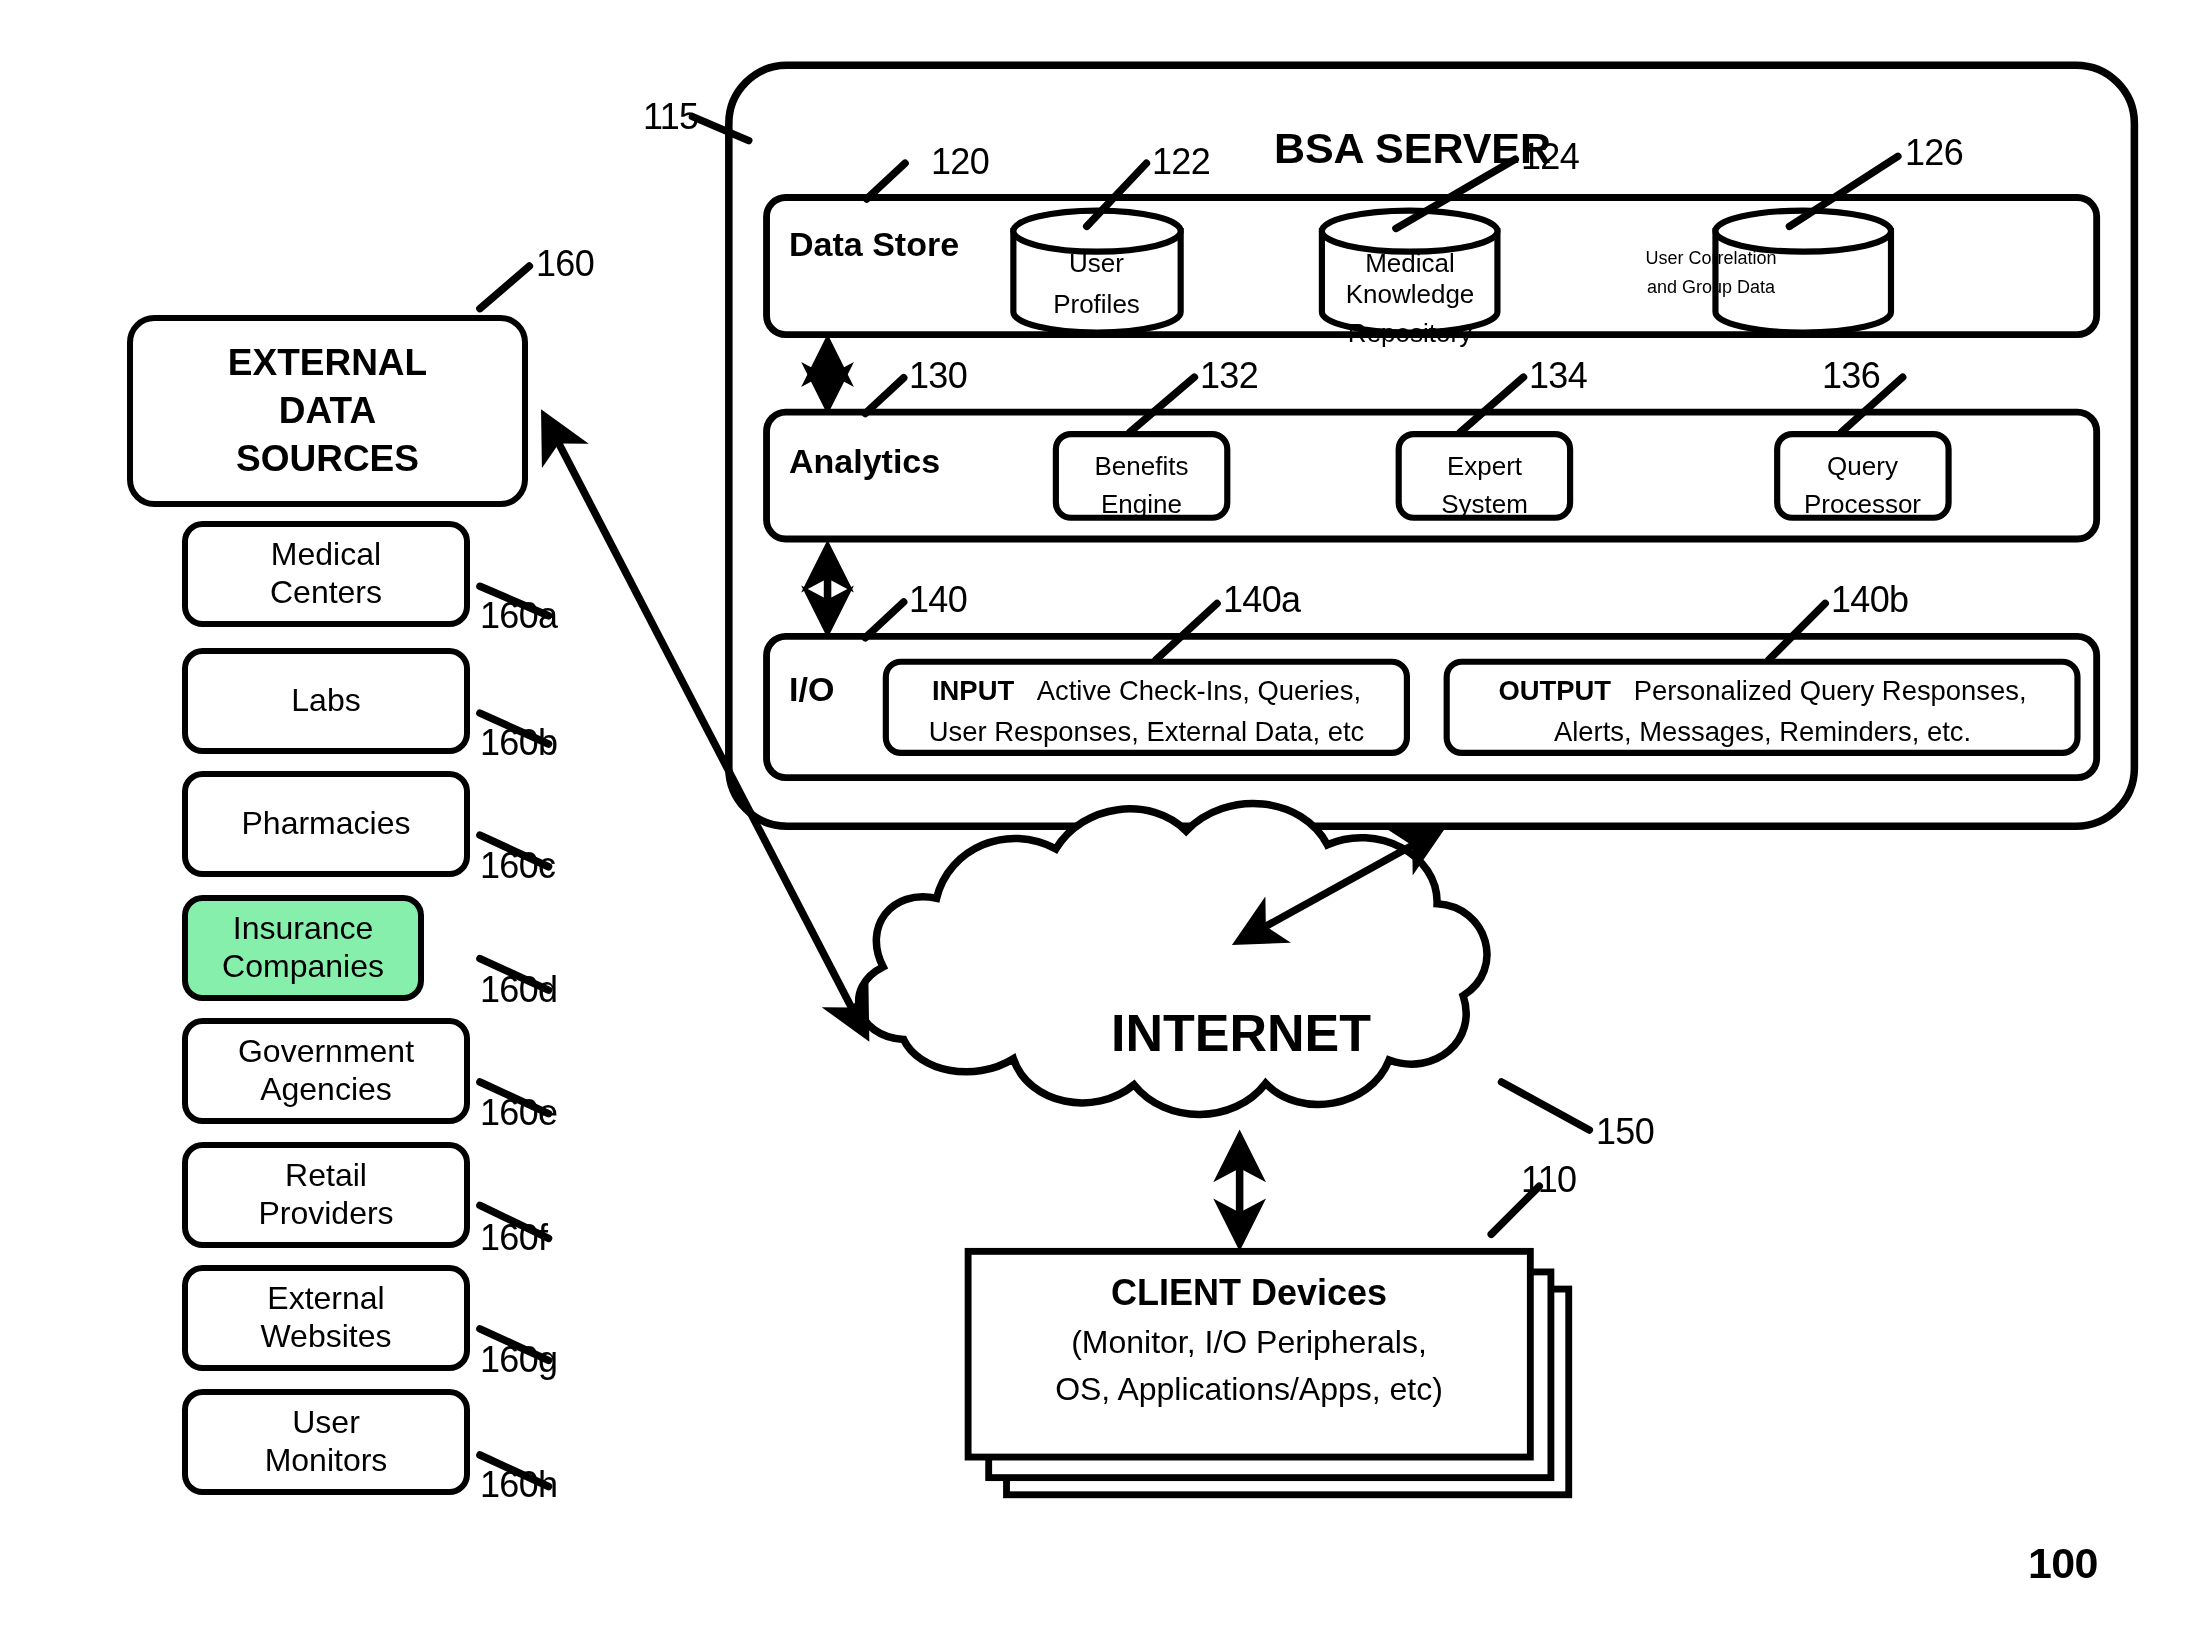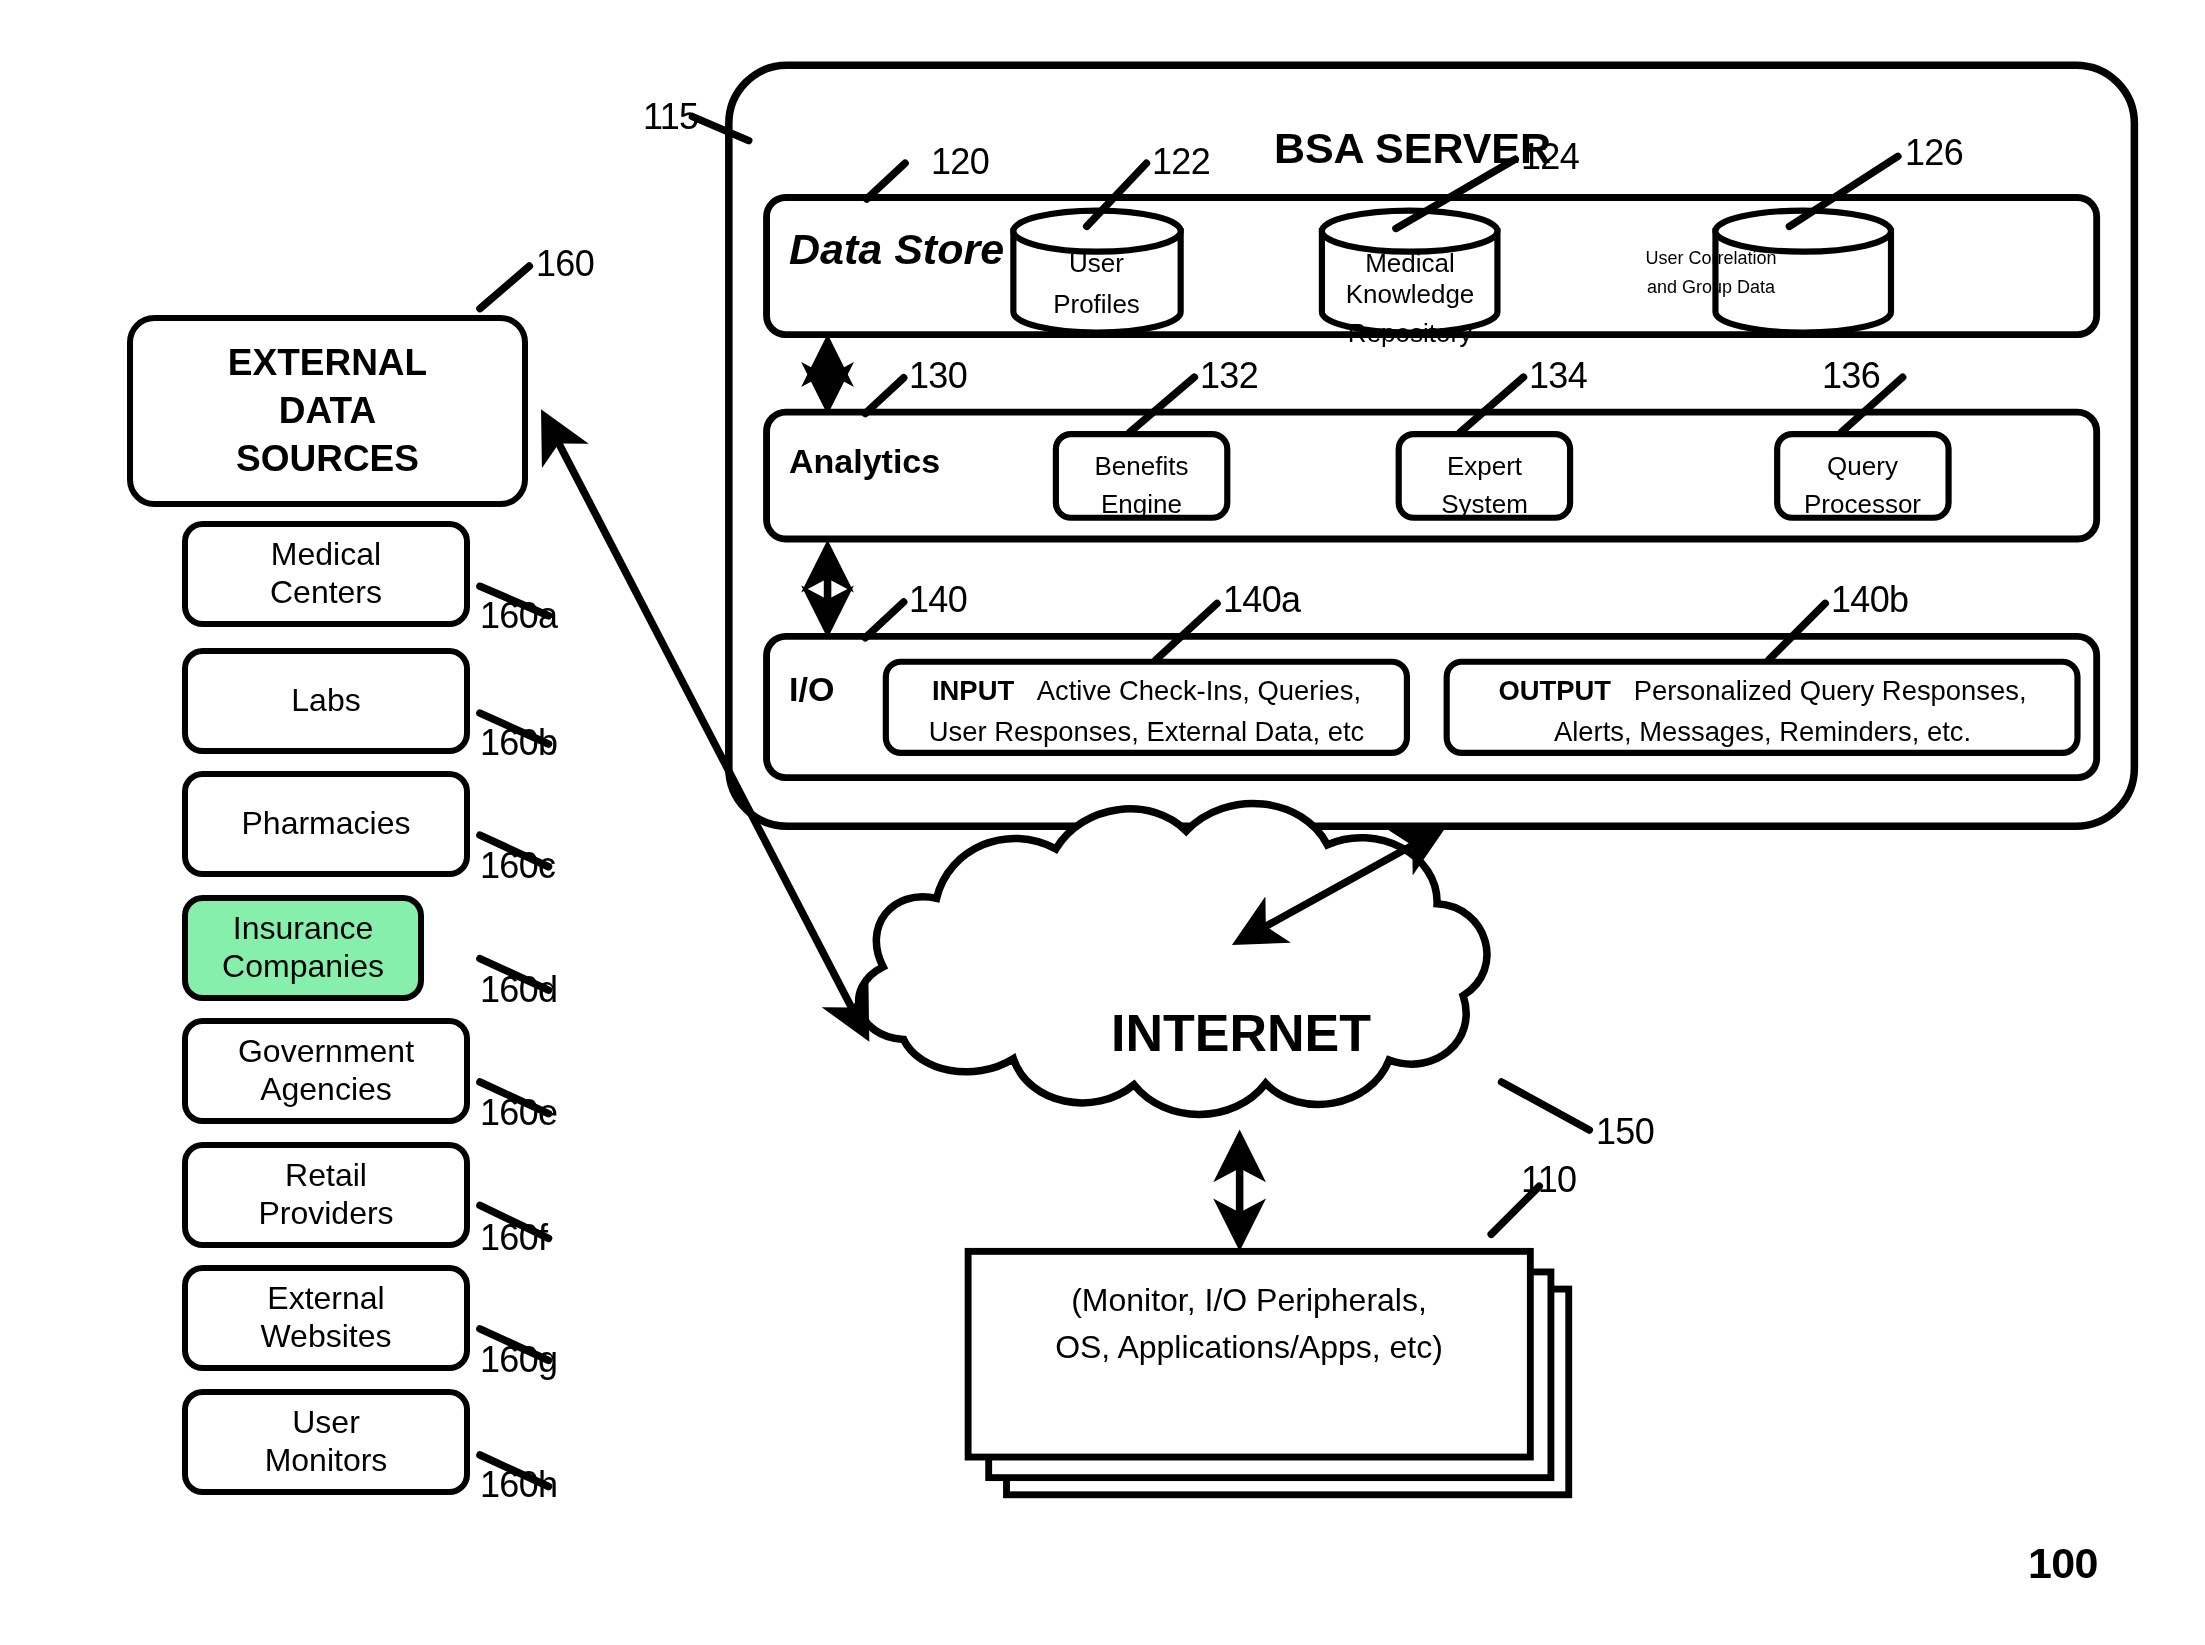--- a/index.html
+++ b/index.html
@@ -105,21 +105,21 @@
 
     <line x1="1808" y1="1660" x2="1808" y2="1812" stroke="#000" stroke-width="11" marker-start="url(#ah)" marker-end="url(#ah)"></line>
 
     <rect x="1468" y="1880" width="820" height="300" fill="#fff" stroke="#000" stroke-width="10"></rect>
     <rect x="1442" y="1855" width="820" height="300" fill="#fff" stroke="#000" stroke-width="10"></rect>
     <rect x="1412" y="1825" width="820" height="300" fill="#fff" stroke="#000" stroke-width="10"></rect>
   </svg>
 
   <div class="txt bold" style="left:1241px;top:123px;width:343px;font-size:43px;">BSA SERVER</div>
 
-  <div class="txt bold" style="left:789px;top:224px;width:226px;text-align:left;font-size:43px;font-style:italic;">Data Store</div>
+  <div class="txt bold" style="left:789px;top:224px;width:226px;text-align:left;font-size:34px;">Data Store</div>
 
   <div class="txt" style="left:1013px;top:248px;width:167px;font-size:26px;">
     <div>User</div>
     <div style="margin-top:10px;">Profiles</div>
   </div>
   <div class="txt" style="left:1319px;top:248px;width:182px;font-size:26px;">
     <div>Medical Knowledge</div>
     <div style="margin-top:8.2px;">Repository</div>
   </div>
   <div class="txt" style="left:1620px;top:248px;width:182px;font-size:18px;">
@@ -218,20 +218,21 @@
   <div class="cellbox" style="left:182px;top:1389px;width:288px;height:106px;border:6.9px solid #000;border-radius:20.6px;background:#fff;">
     <div class="txt" style="position:static;font-size:32px;width:100%;">
       <div>User</div>
       <div>Monitors</div>
     </div>
   </div>
 
   <div class="txt bold" style="left:1042px;top:1003px;width:398px;font-size:52px;">INTERNET</div>
 
   <div class="txt" style="left:968px;top:1272px;width:562px;font-size:32px;">
+    <div class="bold" style="font-size:36px;">CLIENT Devices</div>
     <div style="margin-top:9.6px;">(Monitor, I/O Peripherals,</div>
     <div style="margin-top:9.6px;">OS, Applications/Apps, etc)</div>
   </div>
 
   <div class="ref" style="left:643px;top:96px;">115</div>
   <div class="ref" style="left:911px;top:141px;margin-left:20px;">120</div>
   <div class="ref" style="left:1152px;top:141px;">122</div>
   <div class="ref" style="left:1521px;top:136px;">124</div>
   <div class="ref" style="left:1905px;top:132px;">126</div>
 

